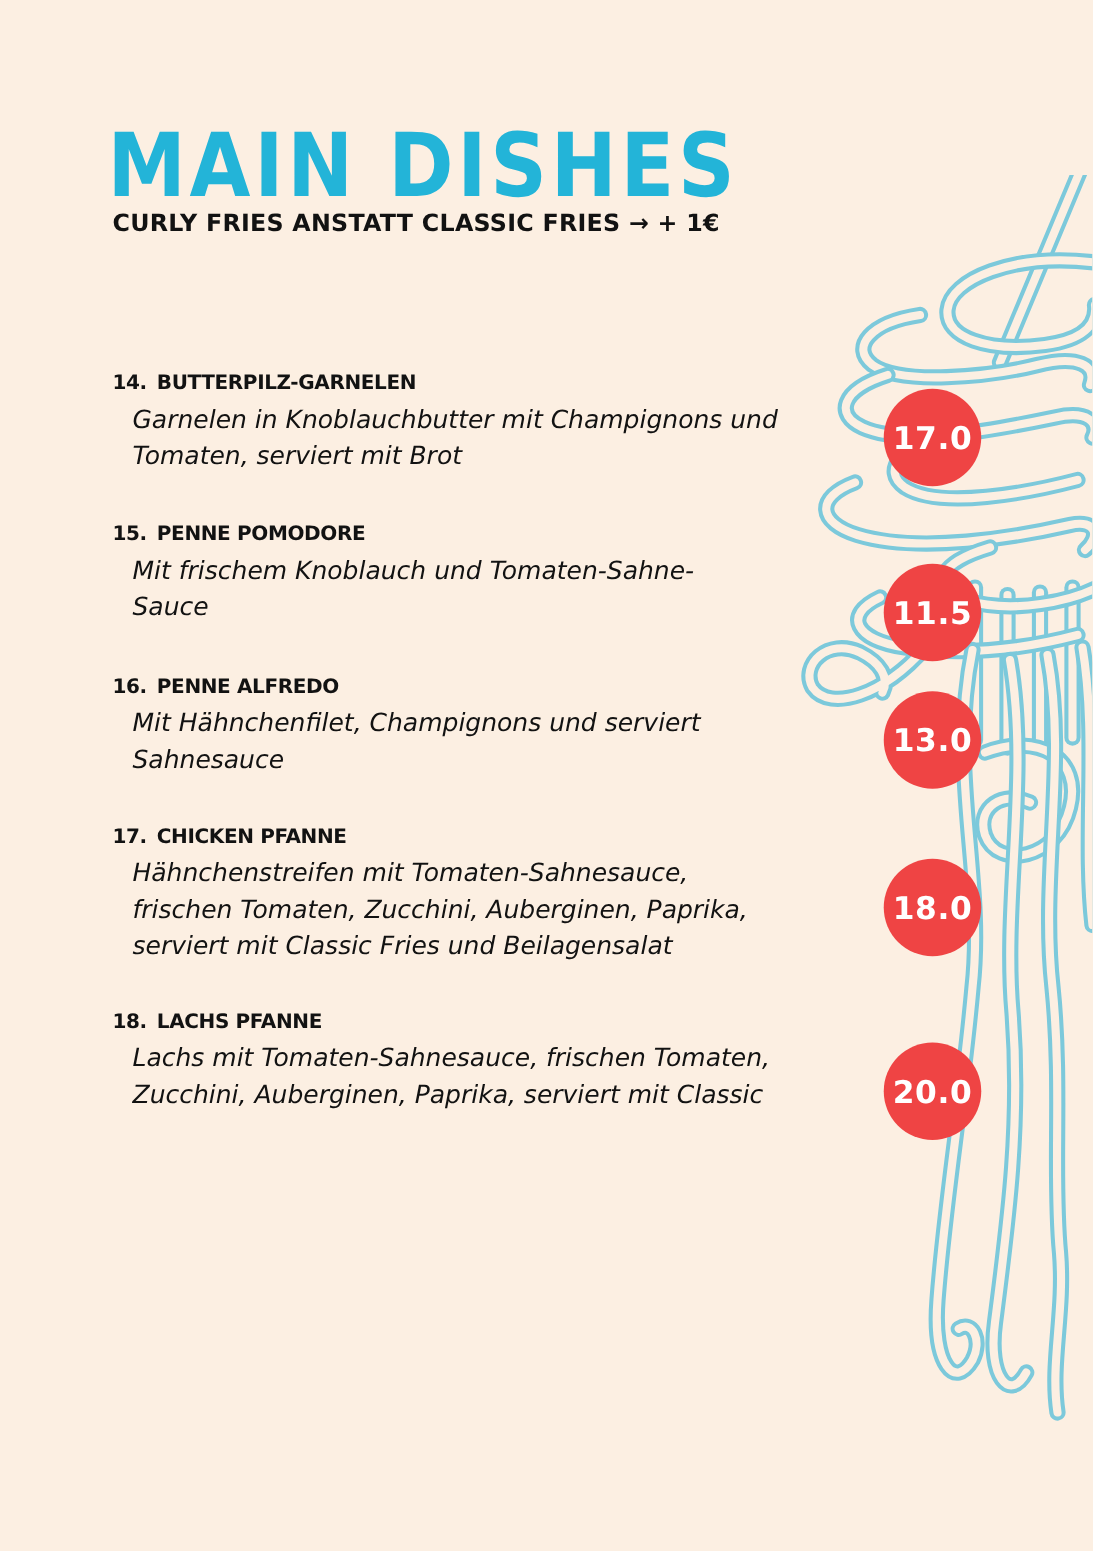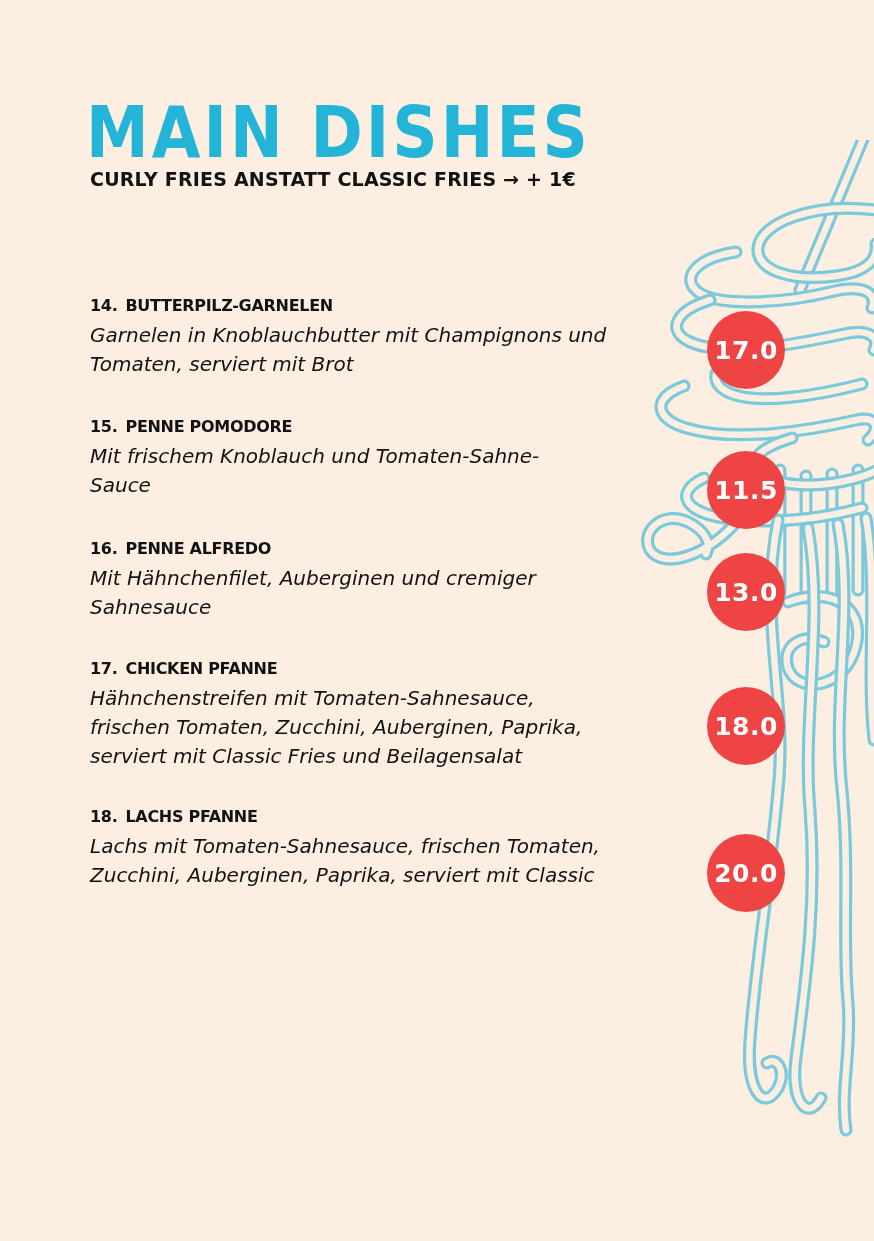--- a/index.html
+++ b/index.html
@@ -39,21 +39,21 @@
   .menu-item:nth-child(3){top:539px;}
   .menu-item:nth-child(4){top:659px;}
   .menu-item:nth-child(5){top:807px;}
   .item-heading{
     font-size:16px;font-weight:bold;letter-spacing:-0.3px;
     margin-bottom:6px;white-space:nowrap;
   }
   .item-number{margin-right:8px;}
   .desc-line{
     font-size:20px;font-style:italic;
-    line-height:29px;white-space:nowrap;
+    line-height:29px;white-space:nowrap;margin-left:16px;
   }
 
   
   .price-col{position:absolute;left:707px;top:0;width:78px;}
   .price-circle{
     position:absolute;left:0;width:78px;height:78px;
     border-radius:50%;
     background:#ef4444;
     color:#FFFFFF;
     font-size:25px;font-weight:bold;
@@ -152,21 +152,21 @@
           <div class="desc-line">Mit frischem Knoblauch und Tomaten-Sahne-</div>
           <div class="desc-line">Sauce</div>
         </div>
   </div>
 
   <div class="menu-item">
     <div class="item-heading">
       <span class="item-number">16.</span><span>PENNE ALFREDO</span>
     </div>
     <div class="item-desc">
-          <div class="desc-line">Mit Hähnchenfilet, Auberginen und cremiger</div>
+          <div class="desc-line">Mit Hähnchenfilet, Champignons und serviert</div>
           <div class="desc-line">Sahnesauce</div>
         </div>
   </div>
 
   <div class="menu-item">
     <div class="item-heading">
       <span class="item-number">17.</span><span>CHICKEN PFANNE</span>
     </div>
     <div class="item-desc">
           <div class="desc-line">Hähnchenstreifen mit Tomaten-Sahnesauce,</div>

